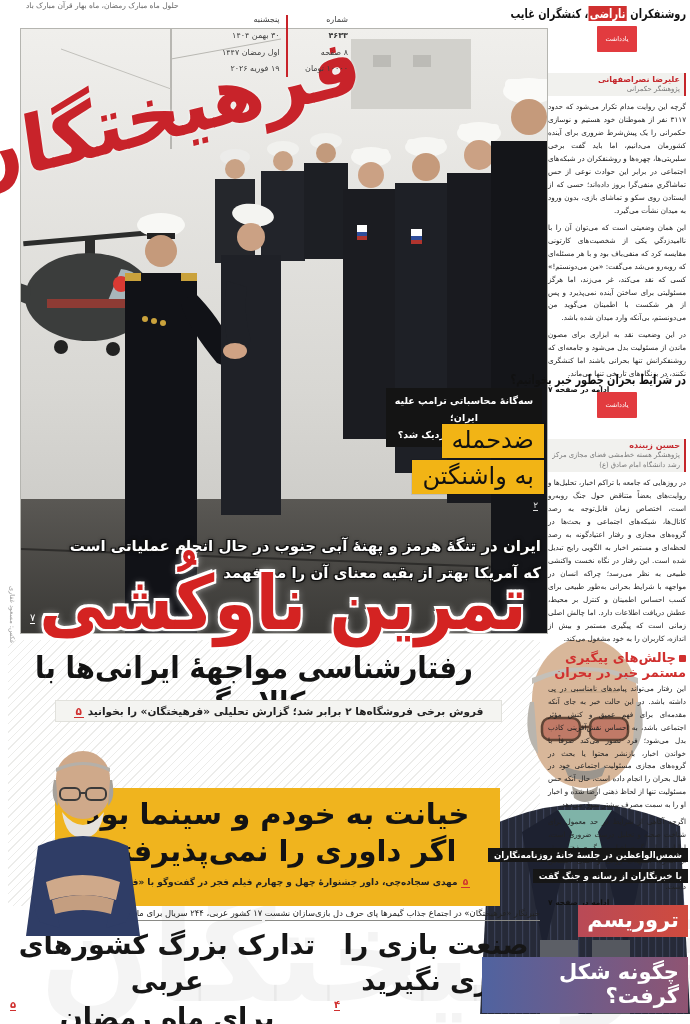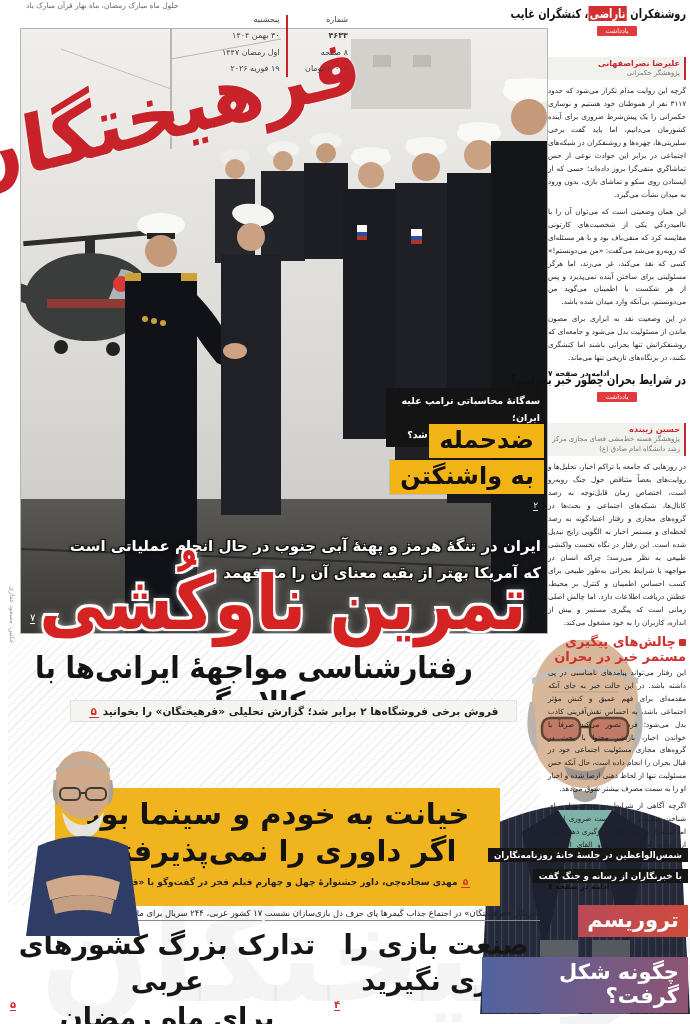--- a/index.html
+++ b/index.html
@@ -16,63 +16,63 @@
   .dates{left:222px;top:12px;width:126px;display:flex;gap:6px;z-index:5;font-size:8px;color:#3d3d3d;line-height:2.05;}
   .dates .colm{flex:1;text-align:right;white-space:nowrap;}
   .dates .divider{width:2px;background:#c8232a;height:62px;margin-top:3px;}
   .issue-num{letter-spacing:4px;font-weight:bold;}
 
   
   .photo{left:20px;top:28px;width:526px;height:604px;border:1px solid #b5b5b0;background:#dcdcd8;z-index:1;}
   .photo svg{display:block;}
   .photo-credit{left:8px;top:586px;writing-mode:vertical-rl;font-size:6.5px;color:#999;z-index:2;}
 
-  .kicker-box{left:386px;top:388px;width:152px;background:#141414;color:#fff;text-align:right;
+  .kicker-box{left:386px;top:388px;width:152px;background:#141414;color:#fff;text-align:center;
     font-size:9.5px;font-weight:bold;line-height:1.8;padding:4px 2px;z-index:4;}
-  .ybox{position:absolute;background:#f2b415;color:#111;font-weight:bold;font-size:24px;
+  .ybox{position:absolute;background:#f2b415;color:#111;font-weight:normal;font-size:24px;
     padding:2px 10px 4px;z-index:4;box-shadow:0 0 0 1px rgba(0,0,0,.08);}
   .ybox1{right:146px;top:424px;}
   .ybox2{right:146px;top:460px;}
   .pref-photo{right:152px;top:500px;color:#ddd;font-size:9px;border-bottom:1px solid #ddd;z-index:4;}
 
   .lead{left:55px;top:537px;width:486px;text-align:right;color:#fff;font-weight:bold;font-size:15px;z-index:4;
     text-shadow:-1.2px -1.2px 0 #111,1.2px -1.2px 0 #111,-1.2px 1.2px 0 #111,1.2px 1.2px 0 #111,0 0 4px #000;}
   .lead2{top:564px;}
   .main-title{left:22px;top:570px;width:522px;text-align:center;font-size:67px;font-weight:bold;color:#d42322;
     letter-spacing:-2px;line-height:1;z-index:5;transform:scaleY(1.12);
     text-shadow:-2px -2px 0 #fff,2px -2px 0 #fff,-2px 2px 0 #fff,2px 2px 0 #fff,0 0 8px #fff;}
   .pref-title{left:30px;top:612px;color:#fff;font-size:10px;border-bottom:1px solid #fff;z-index:5;}
 
   
   .hatch{left:8px;top:640px;width:532px;height:266px;z-index:1;
     background:repeating-linear-gradient(135deg,#ffffff 0 5px,#ececea 5px 6px);}
   .kala-h{left:8px;top:650px;width:492px;text-align:center;font-size:30px;font-weight:bold;color:#141414;
     letter-spacing:-1px;transform:scaleX(.92);transform-origin:center;z-index:4;}
-  .kala-sub{left:70px;top:700px;width:445px;background:#f4f4f1;border:1px solid #e1e1dc;color:#222;
+  .kala-sub{left:55px;top:700px;width:445px;background:#f4f4f1;border:1px solid #e1e1dc;color:#222;
     text-align:center;font-size:10.5px;font-weight:bold;padding:4px 0;z-index:4;}
   .pref-inline{color:#d0302f;border-bottom:1px solid #d0302f;padding:0 2px;font-weight:bold;}
 
   .cinema-box{left:55px;top:788px;width:445px;height:118px;background:#f0b41e;z-index:4;text-align:center;}
   .cinema-h{font-size:29px;font-weight:bold;color:#131313;line-height:1.28;margin-top:8px;letter-spacing:-1px;}
   .cinema-sub{margin-top:7px;font-size:9px;color:#222;font-weight:bold;}
 
   .man-left{left:12px;top:750px;width:142px;height:186px;z-index:5;}
 
   
   .man-right{left:480px;top:640px;width:210px;height:374px;z-index:2;}
 
   
   .col{left:548px;width:138px;z-index:3;}
   .col1{top:6px;}
   .col2{top:372px;}
   .art-h{font-size:12.5px;font-weight:bold;color:#111;white-space:nowrap;text-align:right;
     transform:scaleX(.78);transform-origin:100% 50%;margin-bottom:5px;}
   .hl{background:#d0302f;color:#fff;padding:0 2px;}
   .tag{display:block;width:fit-content;margin:0 auto 2px;background:#e23b3f;color:#fff;font-size:6.5px;
-    padding:1px 8px;border-radius:1px;}
+    padding:9px 8px;border-radius:1px;}
   .author-box{background:#f1f1ee;border-right:2.5px solid #c4262b;padding:2px 4px;margin-bottom:5px;margin-top:21px;}
   .author-name{font-size:8px;font-weight:bold;color:#c4262b;}
   .author-role{font-size:6.8px;color:#777;line-height:1.5;}
   .body-p{font-size:7.2px;line-height:1.8;text-align:justify;color:#222;margin:0 0 4px;}
   .subhead{font-size:13px;font-weight:bold;color:#d0302f;margin:3px 0;}
   .bullet{display:inline-block;width:7px;height:7px;background:#d0302f;border-radius:1px;margin-left:3px;vertical-align:middle;}
   .cont{font-size:7.5px;font-weight:bold;color:#111;text-align:left;}
 
   
   .terror{right:2px;top:843px;width:206px;text-align:right;z-index:6;direction:rtl;}

